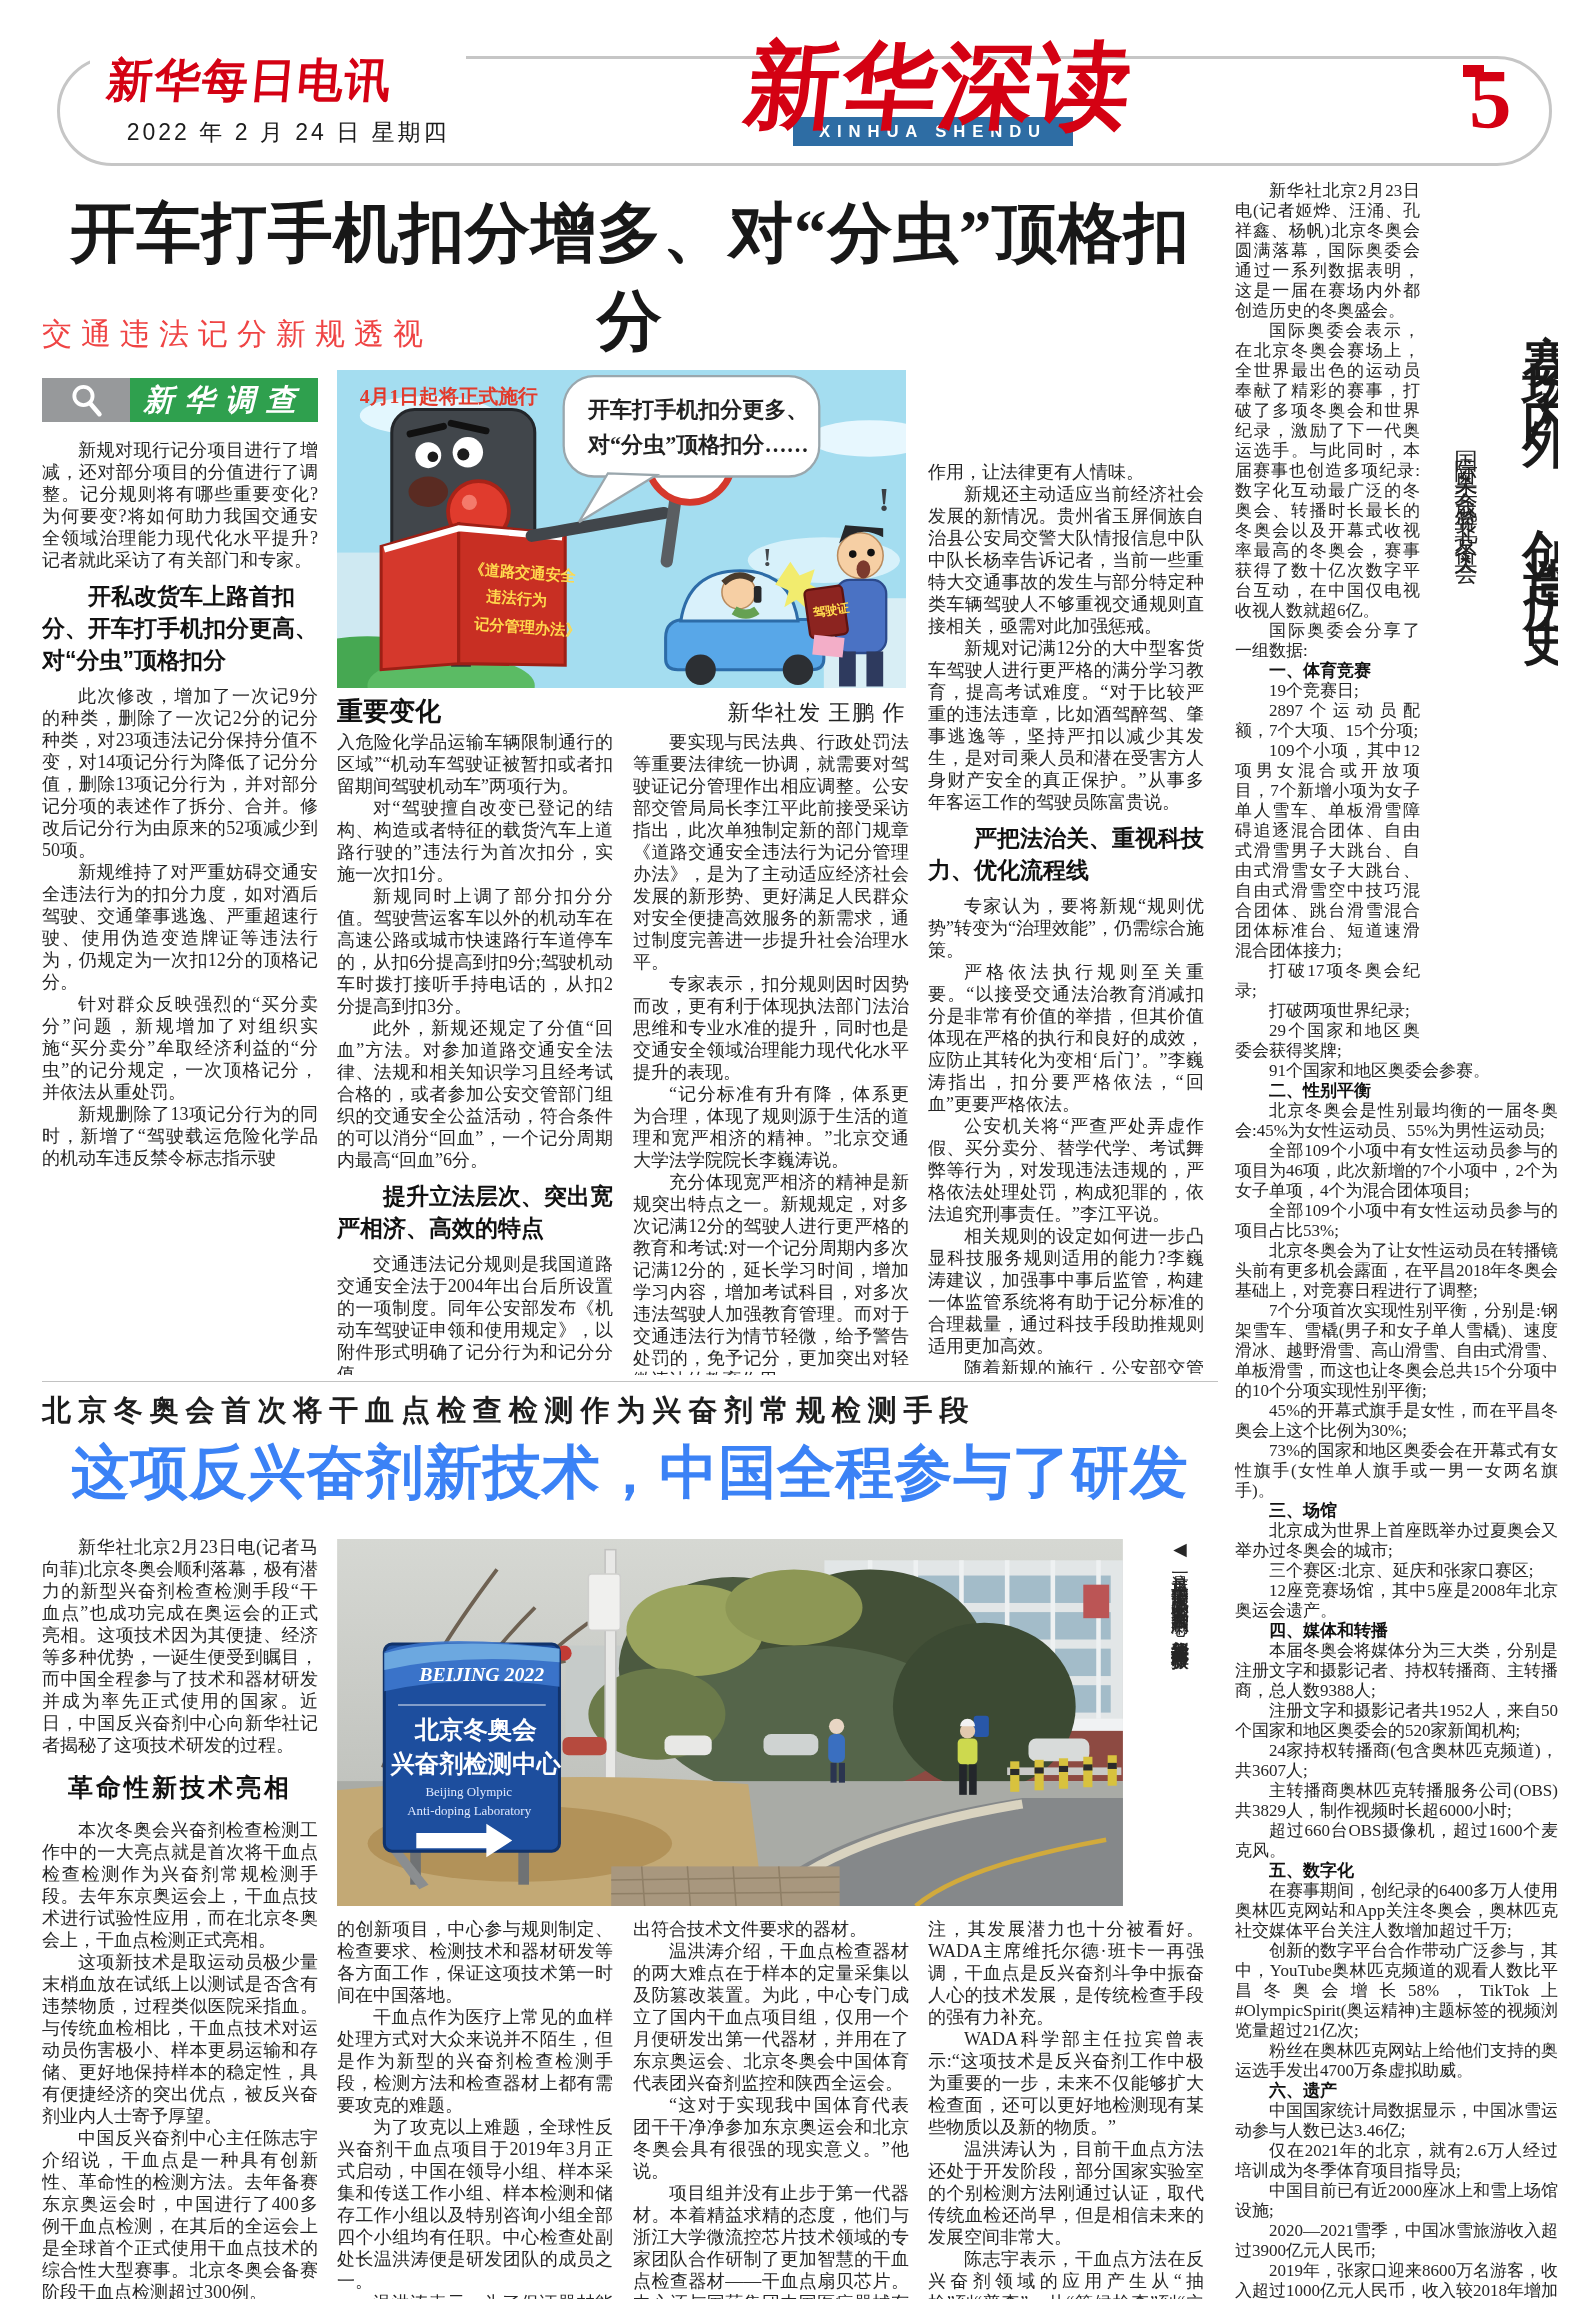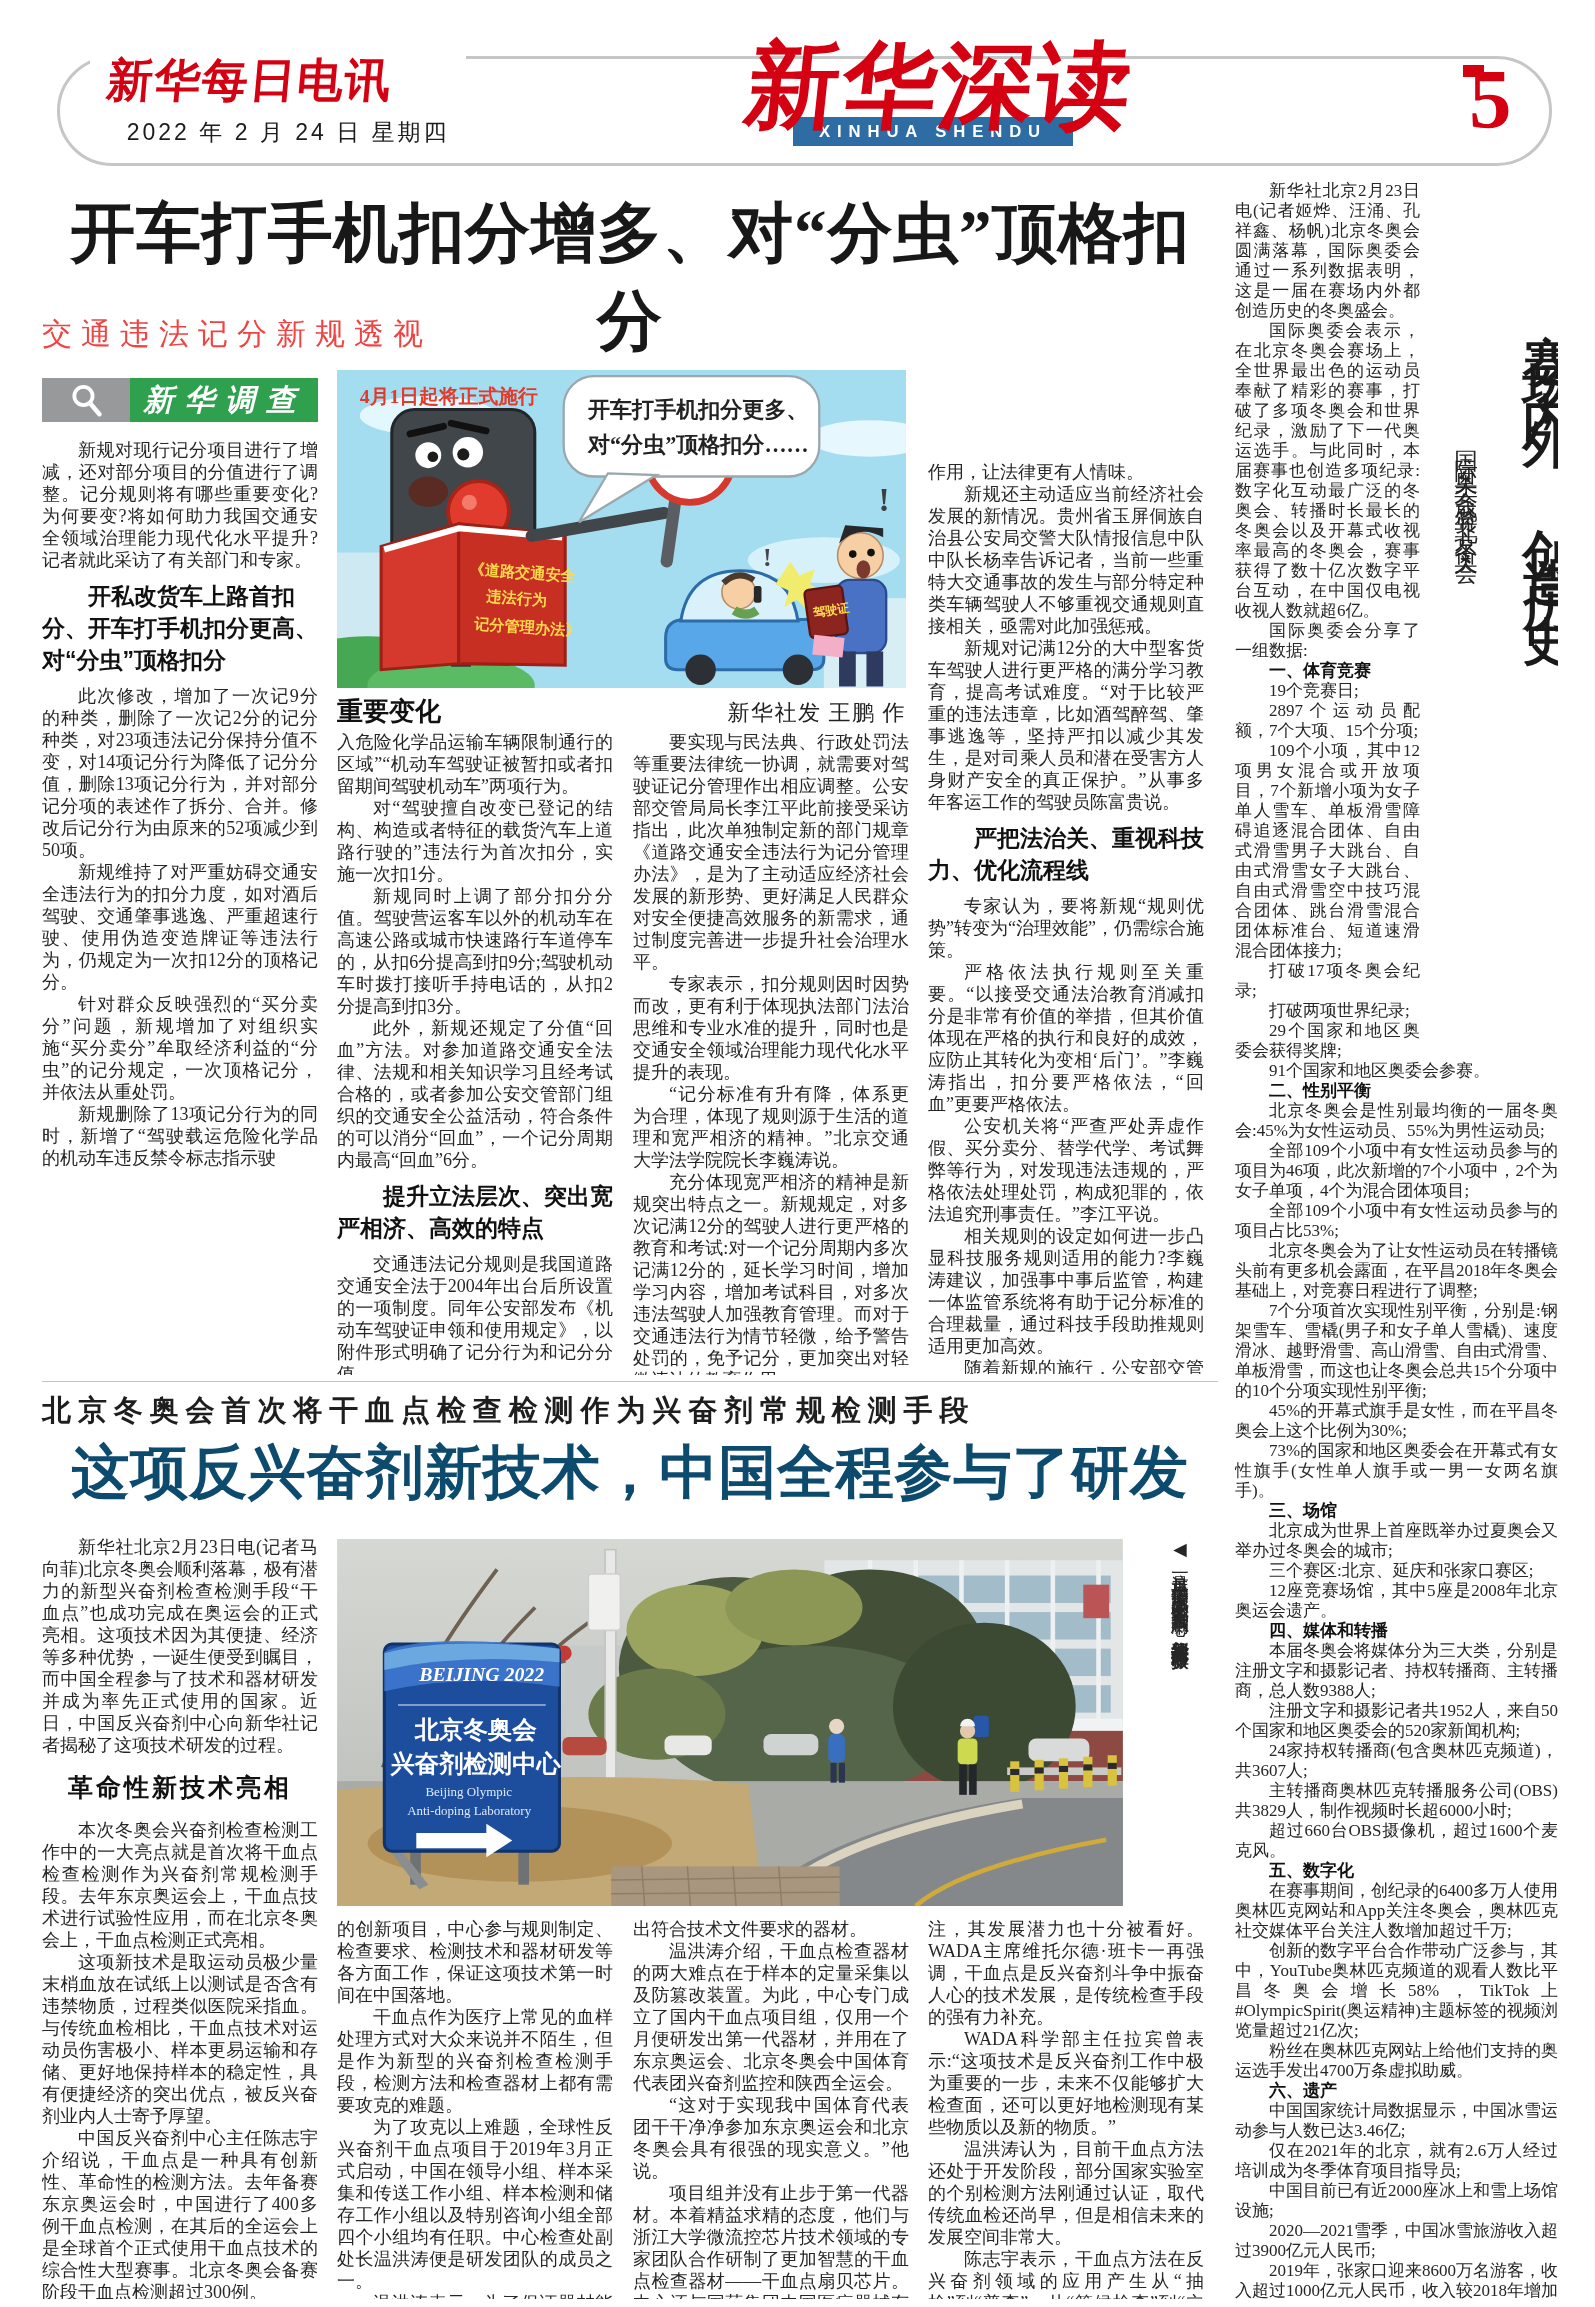--- a/index.html
+++ b/index.html
@@ -45,21 +45,21 @@
   .cartoon svg{display:block;}
   .cartoon-caption{position:absolute;left:337px;top:694px;width:569px;display:flex;
         justify-content:space-between;align-items:baseline;}
   .cap-title{font-family:"Liberation Sans",sans-serif;font-weight:700;font-size:26px;color:#111;}
   .cap-credit{font-size:22px;color:#222;letter-spacing:1.5px;}
   .divider{position:absolute;left:42px;top:1381px;width:1176px;border-top:0.8px solid #c2c2c2;}
   
   .a2-kicker{position:absolute;left:42px;top:1391px;width:1176px;
         font-size:29px;font-weight:600;letter-spacing:6.9px;color:#1e1e1e;}
   .a2-headline{position:absolute;left:42px;top:1434px;width:1176px;text-align:center;
-        font-size:58px;font-weight:900;color:#0c4a6e;letter-spacing:0.8px;}
+        font-size:58px;font-weight:900;color:#3b82f6;letter-spacing:0.8px;}
   .a2-col1{left:42px;top:1536px;height:763px;}
   .a2-col2{left:337px;top:1918px;height:381px;}
   .a2-col3{left:633px;top:1918px;height:381px;}
   .a2-col4{left:928px;top:1918px;height:381px;}
   .photo{position:absolute;left:337px;top:1539px;width:786px;height:367px;}
   .photo-caption{position:absolute;left:1128px;top:1539px;width:67px;height:367px;
         writing-mode:vertical-rl;font-size:17.5px;line-height:30px;letter-spacing:1.5px;color:#262626;}
   .photo-caption strong{font-family:"Liberation Sans",sans-serif;font-weight:700;}
   
   .sidebar{position:absolute;left:1235px;top:181px;width:323px;height:2118px;

